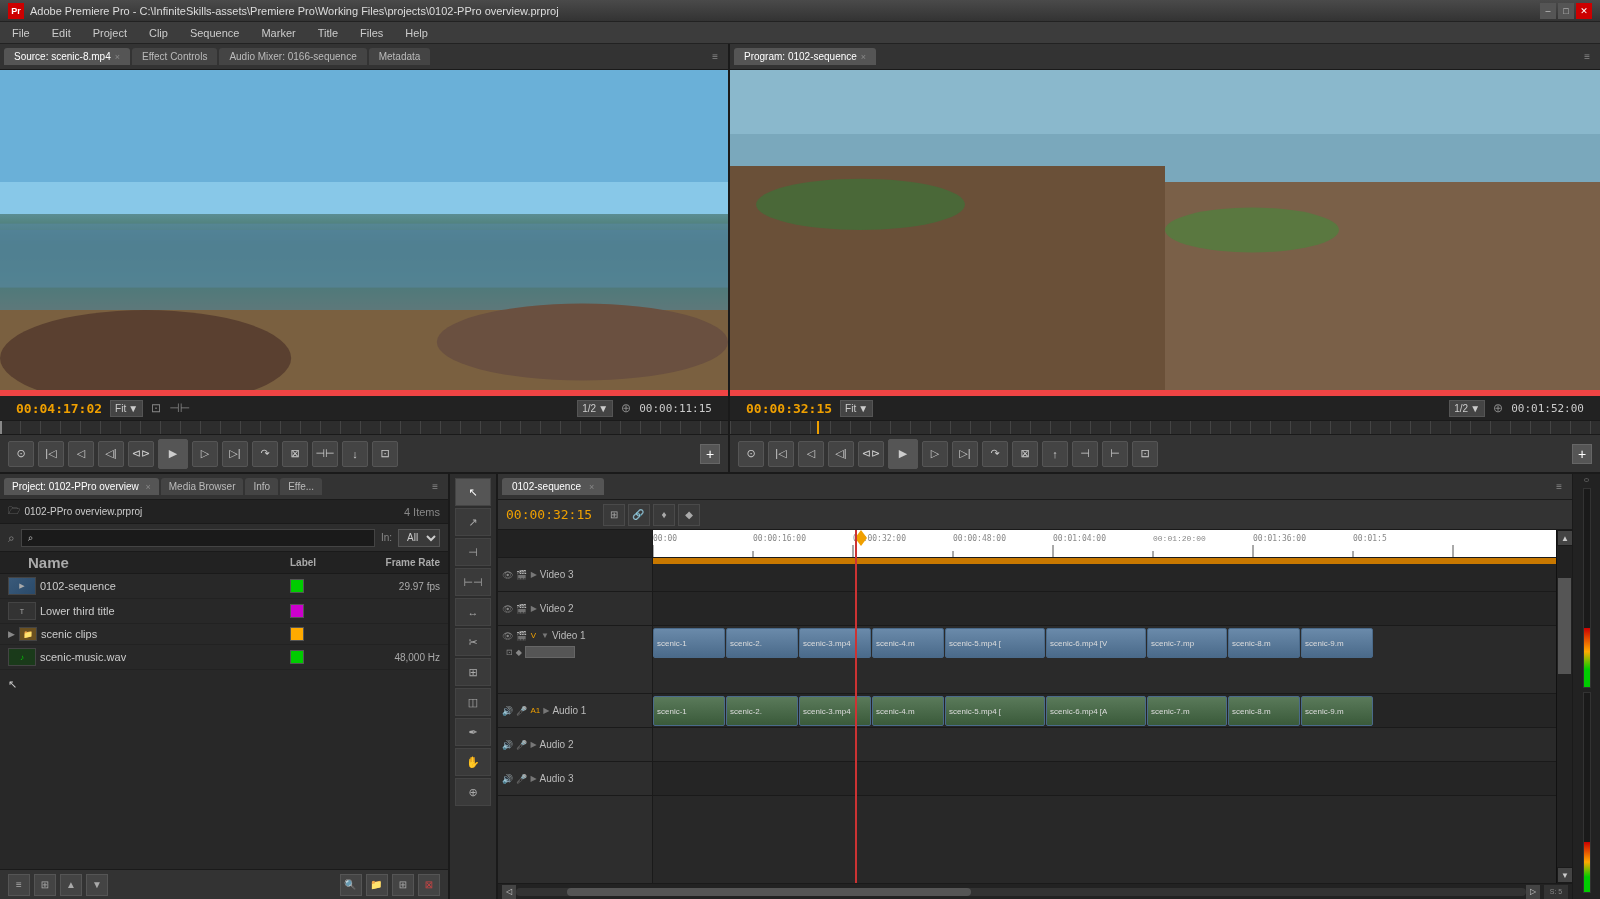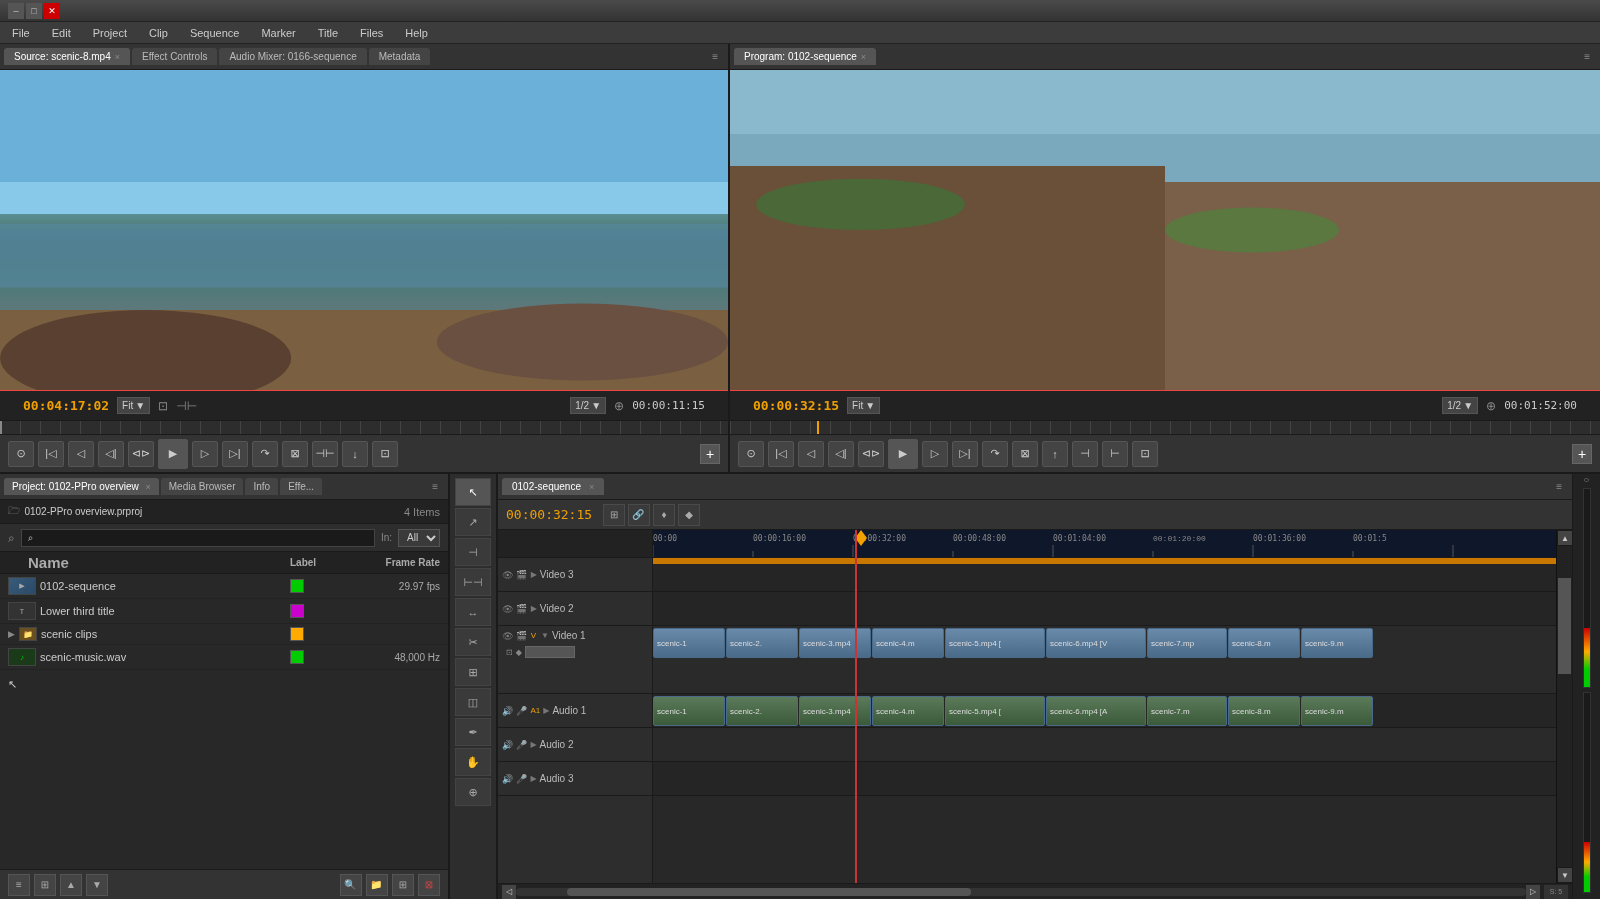--- a/index.html
+++ b/index.html
@@ -165,23 +165,23 @@
       background: linear-gradient(180deg, #7ab0c8 0%, #9ac5d8 15%, #6a9e8a 30%, #5a8870 40%, #8a6040 55%, #6a4830 65%, #7a5840 75%, #5a4030 85%, #8a6848 100%);
       position: relative;
     }
 
     
     .timecode-bar {
       height: 30px;
       background: #222;
       display: flex;
       align-items: center;
-      padding: 0 23px;
+      padding: 0 16px;
       gap: 8px;
-      border-top: 1px solid #ef4444;
+      border-top: 6px solid #ef4444;
     }
     .timecode {
       color: #f0a000;
       font-size: 13px;
       font-family: monospace;
       font-weight: bold;
     }
     .fit-dropdown {
       background: #444;
       border: 1px solid #555;
@@ -505,21 +505,21 @@
     .track-content-area {
       flex: 1;
       display: flex;
       flex-direction: column;
       overflow-x: auto;
       overflow-y: hidden;
       position: relative;
     }
     .timeline-ruler-row {
       height: 28px;
-      background: #0f172a;
+      background: #ffffff;
       border-bottom: 1px solid #1a1a1a;
       display: flex;
       align-items: flex-end;
       padding: 0 2px;
       position: relative;
       overflow: hidden;
     }
 
     .track-row {
       height: 34px;
@@ -641,20 +641,24 @@
       color: #f0a000;
       font-size: 13px;
       font-family: monospace;
       margin-right: 8px;
     }
   </style>
 </head>
 <body>
 
 <div id="title-bar">
+  <div id="title-bar-left">
+    <div id="title-bar-logo">Pr</div>
+    <span id="title-bar-text">Adobe Premiere Pro - C:\InfiniteSkills-assets\Premiere Pro\Working Files\projects\0102-PPro overview.prproj</span>
+  </div>
   <div id="title-bar-controls">
     <div class="win-btn minimize">–</div>
     <div class="win-btn maximize">□</div>
     <div class="win-btn close">✕</div>
   </div>
 </div>
 
 <div id="menu-bar">
   <span class="menu-item">File</span>
   <span class="menu-item">Edit</span>

